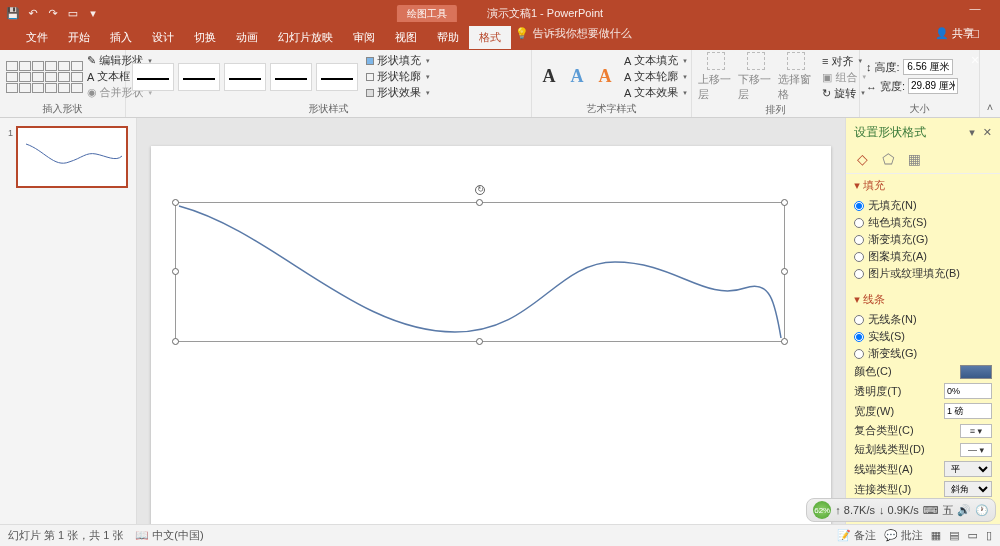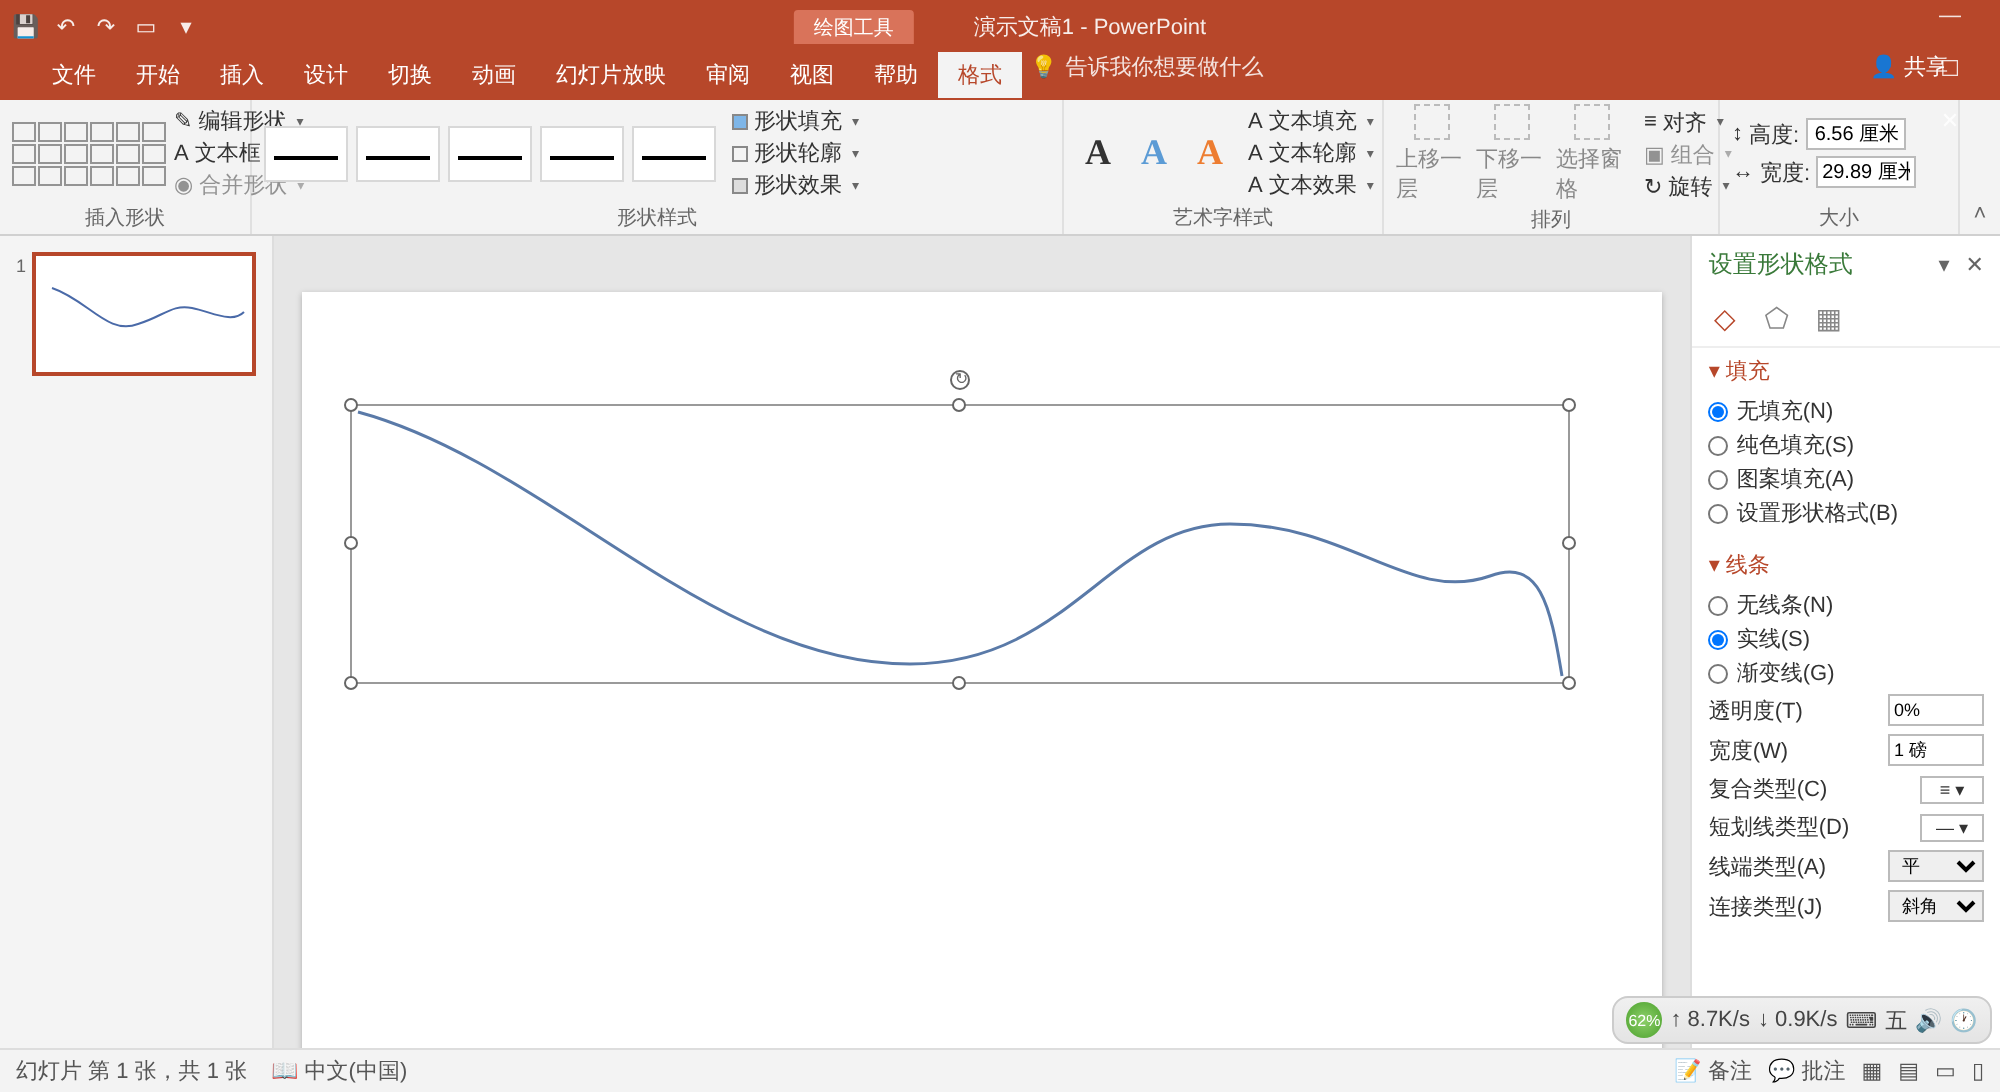--- a/index.html
+++ b/index.html
@@ -65,21 +65,21 @@
 .thumb .num { position:absolute; left:-10px; top:0; font-size:9px; color:#666; }
 .thumbcurve { position:absolute; left:6px; top:12px; right:6px; height:30px; }
 
 .canvas { flex:1; background:#e6e6e6; display:flex; align-items:flex-start; justify-content:center; padding:28px 14px; position:relative; }
 .slide { background:#fff; width:680px; height:385px; box-shadow:0 1px 3px rgba(0,0,0,.25); position:relative; }
 .sel { position:absolute; left:24px; top:56px; width:610px; height:140px; border:1px solid #9a9a9a; }
 .handle { position:absolute; width:7px; height:7px; background:#fff; border:1px solid #666; border-radius:50%; }
 .rot { position:absolute; width:10px; height:10px; border:1px solid #666; border-radius:50%; left:50%; top:-18px; transform:translateX(-50%); }
 .rot::after { content:"↻"; font-size:8px; color:#666; position:absolute; left:1px; top:-1px; }
 
-.panel { width:158px; background:#ffffff; border-left:1px solid #ddd; display:flex; flex-direction:column; font-size:10px; color:#333; overflow-y:auto; }
+.panel { width:158px; background:#fef9c3; border-left:1px solid #ddd; display:flex; flex-direction:column; font-size:10px; color:#333; overflow-y:auto; }
 .panel .hdr { display:flex; align-items:center; justify-content:space-between; padding:6px 8px 4px; }
 .panel .hdr h3 { font-size:12px; color:#3a7a3a; font-weight:normal; }
 .panel .hdr .x { font-size:10px; color:#666; display:flex; gap:8px; }
 .panel .tabs { display:flex; gap:10px; padding:2px 8px 4px; font-size:10px; color:#666; border-bottom:1px solid #ddd; }
 .panel .tabs .t.active { color:#333; }
 .panel .icons { display:flex; gap:10px; padding:6px 8px; border-bottom:1px solid #eee; }
 .panel .icons span { width:16px; height:16px; display:flex; align-items:center; justify-content:center; color:#b7472a; font-size:14px; }
 
 .section { padding:4px 8px 6px; }
 .section .shdr { color:#b7472a; font-size:10px; margin-bottom:4px; display:flex; align-items:center; gap:3px; }
@@ -344,25 +344,29 @@
       <label class="rb">
           <input type="radio" name="fill" checked="" style="">
           <span>无填充(N)</span>
         </label>
       <label class="rb">
           <input type="radio" name="fill" style="">
           <span>纯色填充(S)</span>
         </label>
       <label class="rb">
           <input type="radio" name="fill" style="">
+          <span>渐变填充(G)</span>
+        </label>
+      <label class="rb">
+          <input type="radio" name="fill" style="">
           <span>图案填充(A)</span>
         </label>
       <label class="rb">
           <input type="radio" name="fill" style="">
-          <span>设置形状格式(B)</span>
+          <span>图片或纹理填充(B)</span>
         </label>
     </div>
 
     <div class="section">
       <div class="shdr">
           <span>▾</span>
           <span>线条</span>
         </div>
       <label class="rb">
           <input type="radio" name="line" style="">
@@ -370,20 +374,26 @@
         </label>
       <label class="rb">
           <input type="radio" name="line" checked="" style="">
           <span>实线(S)</span>
         </label>
       <label class="rb">
           <input type="radio" name="line" style="">
           <span>渐变线(G)</span>
         </label>
 
+      <div class="prow">
+          <span>颜色(C)</span>
+          <div class="ctrl">
+            <div class="swatch"></div>
+          </div>
+        </div>
       <div class="prow">
           <span>透明度(T)</span>
           <div class="ctrl">
             <input type="text" value="0%" style="">
           </div>
         </div>
       <div class="prow">
           <span>宽度(W)</span>
           <div class="ctrl">
             <input type="text" value="1 磅" style="">

